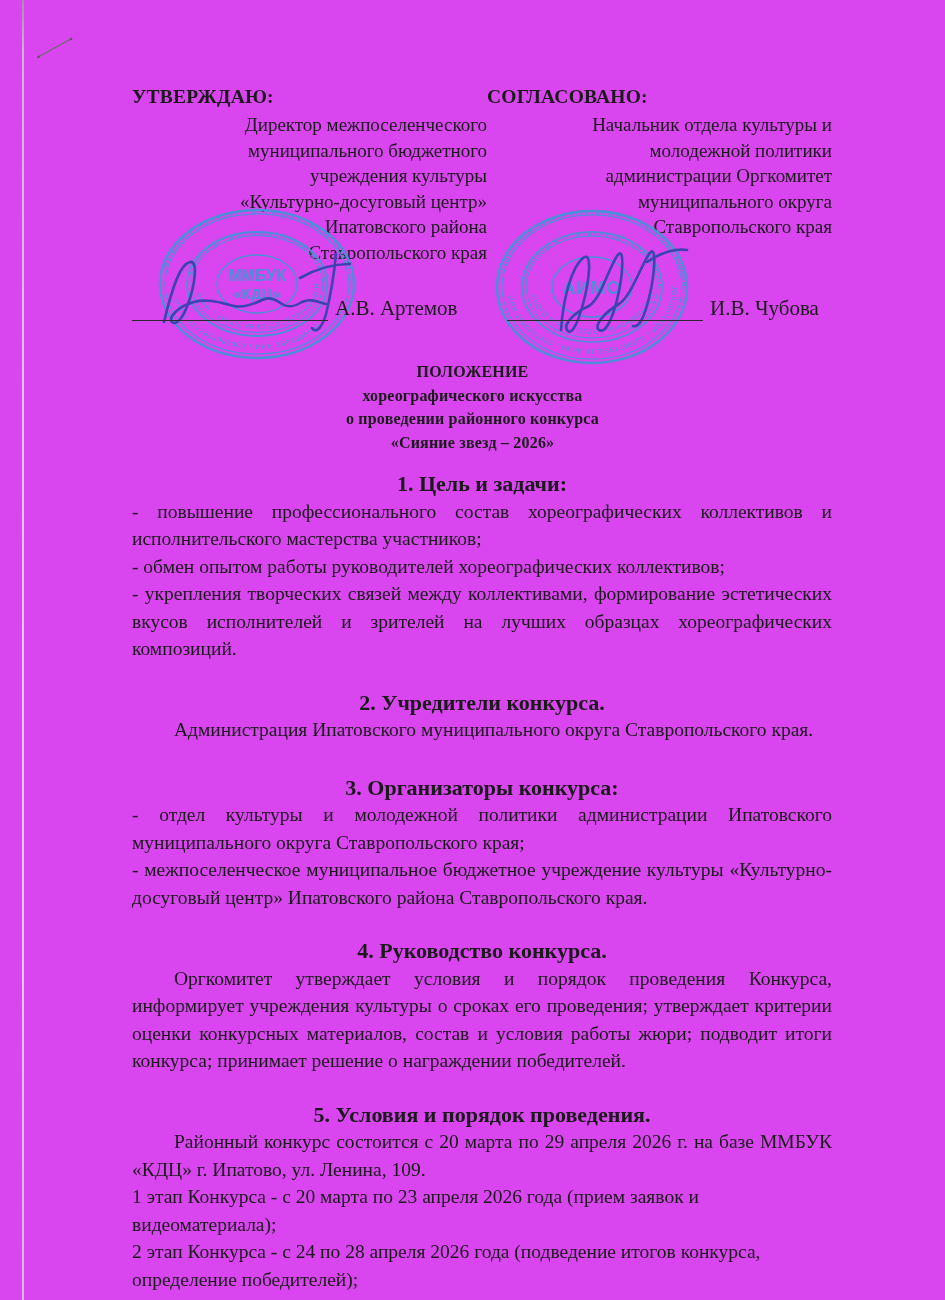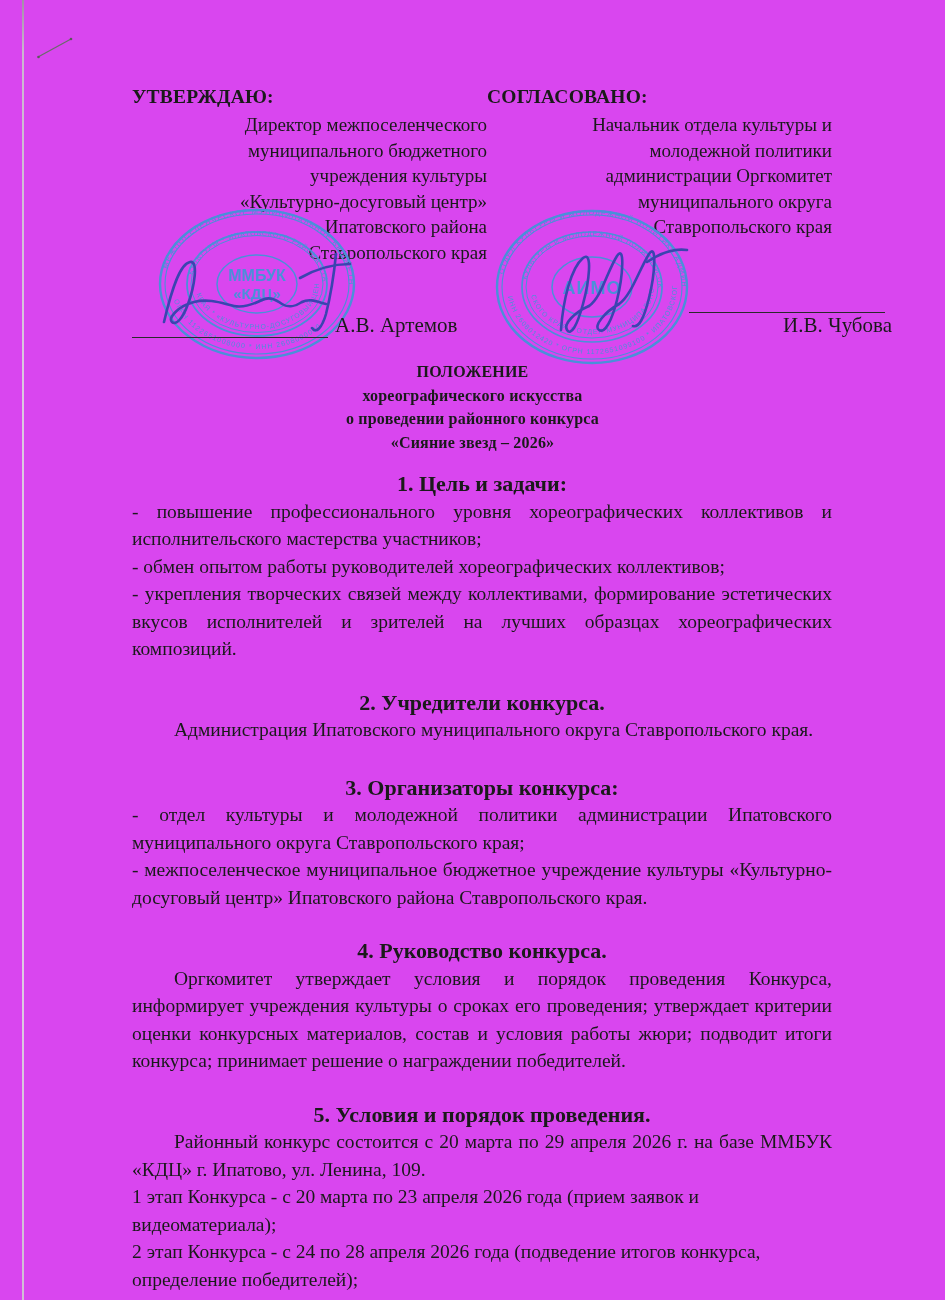--- a/index.html
+++ b/index.html
@@ -70,21 +70,21 @@
 
   
   .sigrow {
     position: absolute;
     top: 296px;
     left: 132px;
     width: 760px;
     display: flex;
   }
   .sigblock { position: relative; width: 375px; display: flex; align-items: flex-end; }
-  .sigblock.right { width: 385px; flex-direction: column; }
+  .sigblock.right { width: 385px; }
   .sigline {
     display: inline-block;
     width: 196px;
     border-bottom: 1.6px solid #2a2a2a;
     height: 16px;
     margin-right: 7px;
   }
   .signame { font-size: 21px; white-space: nowrap; }
 
   
@@ -262,21 +262,21 @@
     <div class="doctitle">
       <div>ПОЛОЖЕНИЕ</div>
       <div>хореографического искусства</div>
       <div>о проведении районного конкурса</div>
       <div>«Сияние звезд – 2026»</div>
     </div>
 
     <div class="body">
 
       <div class="sec-head">1.  Цель и задачи:</div>
-      <p class="para">- повышение профессионального уровня хореографических коллективов и исполнительского мастерства участников;</p>
+      <p class="para">- повышение профессионального состав хореографических коллективов и исполнительского мастерства участников;</p>
       <p class="para noj">- обмен опытом работы руководителей хореографических коллективов;</p>
       <p class="para">- укрепления творческих связей между коллективами, формирование эстетических вкусов исполнителей и зрителей на лучших образцах хореографических композиций.</p>
 
       <div class="gap-md"></div>
 
       <div class="sec-head">2. Учредители конкурса.</div>
       <p class="para indent">Администрация Ипатовского муниципального округа Ставропольского края.</p>
 
       <div class="gap-lg"></div>
 

